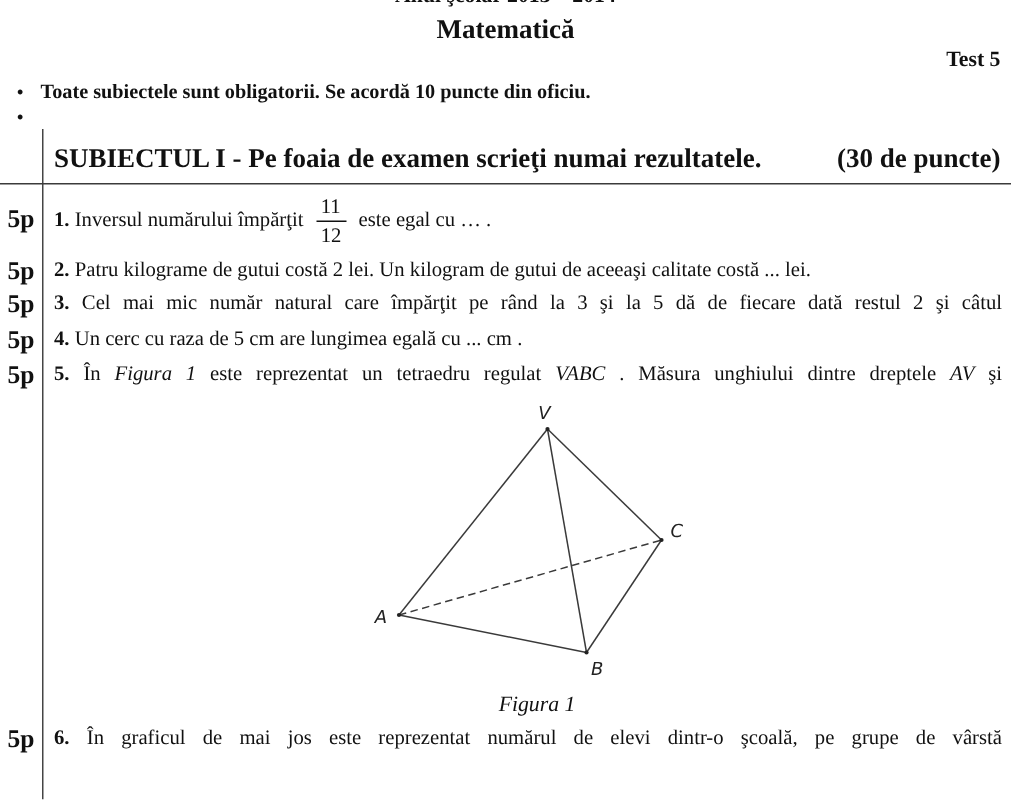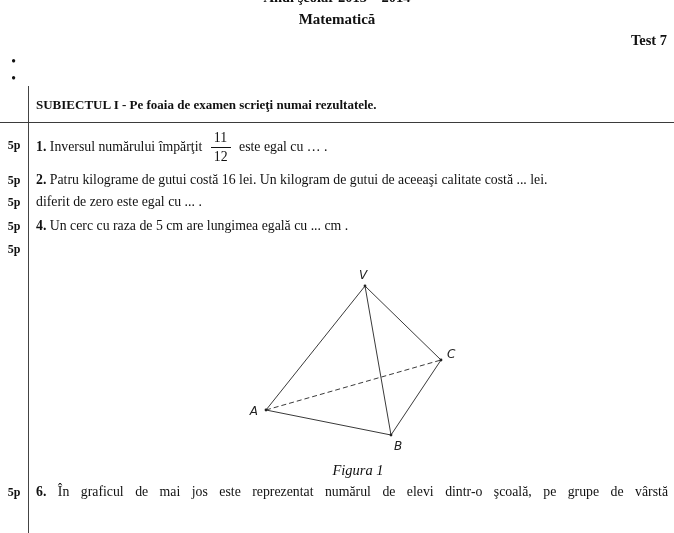--- a/index.html
+++ b/index.html
@@ -11,35 +11,35 @@
     font-family:"Liberation Serif", serif;
     font-size:13.8px;
     color:#111111;
     -webkit-font-smoothing:antialiased;
   }
   
   .clip-line {
     text-align:center; font-weight:bold; font-size:14.5px;
     line-height:20px; margin-top:-13px; white-space:nowrap;
   }
-  .doc-title { text-align:center; font-weight:bold; font-size:15px; line-height:20px; margin-top:2px; }
+  .doc-title { text-align:center; font-weight:bold; font-size:18px; line-height:20px; margin-top:2px; }
   .test-label { text-align:right; font-weight:bold; font-size:14.5px; line-height:17px; margin-top:3px; padding-right:7px; }
   .instructions { margin-top:4px; }
   .bullet-row { display:flex; line-height:16.5px; font-weight:bold; font-size:13.5px; }
   .bullet-row .dot { width:27px; text-align:center; font-size:12px; flex:0 0 27px; }
   .section-row {
     display:flex; justify-content:space-between; align-items:flex-start;
     margin-top:6px; padding:4px 7px 6px 36px;
-    font-weight:bold; font-size:13px; line-height:18px;
+    font-weight:bold; font-size:18px; line-height:18px;
   }
   .vline { position:absolute; left:28px; top:86px; height:447px; width:1px; background:#444444; }
   .hline { position:absolute; left:0; top:122px; width:674px; height:1px; background:#3b3b3b; }
   .problems { position:absolute; left:0; top:126px; width:674px; }
   .prow { display:flex; align-items:flex-start; }
-  .pts { flex:0 0 28px; width:28px; text-align:center; font-weight:bold; font-size:12px; line-height:19px; padding-top:1px; }
+  .pts { flex:0 0 28px; width:28px; text-align:center; font-weight:bold; font-size:17px; line-height:19px; padding-top:1px; }
   .pbody { flex:1; padding:0 6px 0 8px; line-height:19px; }
   .pnum { font-weight:bold; }
   .justify-last { text-align:justify; text-align-last:justify; }
   .r1 { min-height:42px; }
   .r1 .pts { padding-top:10px; }
   .r1 .pbody { display:flex; align-items:center; min-height:42px; }
   .frac { display:inline-block; vertical-align:middle; line-height:1.15; margin:0 5px; }
   .frac .num { display:block; padding:0 3px 1px; border-bottom:1.2px solid #111; }
   .frac .den { display:block; padding:1px 3px 0; }
   .it { font-style:italic; }
@@ -52,33 +52,35 @@
   .fig-caption { font-style:italic; font-size:14.5px; line-height:18px; margin-top:2px; }
   svg text { font-family:"DejaVu Sans", sans-serif; font-size:12px; font-style:italic; fill:#222; }
 </style>
 </head>
 <body>
 
 <div class="clip-line">Anul şcolar 2013 – 2014</div>
 
 <div class="doc-title">Matematică</div>
 
-<div class="test-label">Test 7</div>
+<div class="test-label">Test 5</div>
 
 <div class="instructions">
   <div class="bullet-row">
     <span class="dot">•</span>
+    <span>Toate subiectele sunt obligatorii. Se acordă 10 puncte din oficiu.</span>
   </div>
   <div class="bullet-row">
     <span class="dot">•</span>
   </div>
 </div>
 
 <div class="section-row">
   <span>SUBIECTUL I - Pe foaia de examen scrieţi numai rezultatele.</span>
+  <span>(30 de puncte)</span>
 </div>
 
 <div class="vline"></div>
 <div class="hline"></div>
 
 <div class="problems">
 
   <div class="prow r1">
     <div class="pts">5p</div>
     <div class="pbody">
@@ -88,42 +90,46 @@
         <span class="frac"><span class="num">11</span><span class="den">12</span></span>
         <span>este egal cu … .</span>
       </span>
     </div>
   </div>
 
   <div class="prow m2">
     <div class="pts">5p</div>
     <div class="pbody">
       <span class="pnum">2.</span>
-      <span>Patru kilograme de gutui costă 16 lei. Un kilogram de gutui de aceeaşi calitate costă ... lei.</span>
+      <span>Patru kilograme de gutui costă 2 lei. Un kilogram de gutui de aceeaşi calitate costă ... lei.</span>
     </div>
   </div>
 
   <div class="prow m2">
     <div class="pts">5p</div>
     <div class="pbody">
-      <div>diferit de zero este egal cu ... .</div>
+      <div class="justify-last">
+        <span class="pnum">3.</span>
+        <span>Cel mai mic număr natural care împărţit pe rând la 3 şi la 5 dă de fiecare dată restul 2 şi câtul</span>
+      </div>
     </div>
   </div>
 
   <div class="prow m4">
     <div class="pts">5p</div>
     <div class="pbody">
       <span class="pnum">4.</span>
       <span>Un cerc cu raza de 5 cm are lungimea egală cu ... cm .</span>
     </div>
   </div>
 
   <div class="prow m3">
     <div class="pts">5p</div>
     <div class="pbody">
+      <div class="justify-last"><span class="pnum">5.</span> <span>În </span><span class="it">Figura 1</span><span> este reprezentat un tetraedru regulat </span><span class="it">VABC</span><span> . Măsura unghiului dintre dreptele </span><span class="it">AV</span><span> şi</span></div>
     </div>
   </div>
 
   <div class="figure-wrap">
     <svg width="230" height="192" viewBox="0 0 230 192">
 
       <line x1="23" y1="143" x2="198" y2="93" stroke="#3a3a3a" stroke-width="1" stroke-dasharray="5,3"></line>
 
       <line x1="122" y1="19" x2="23" y2="143" stroke="#3a3a3a" stroke-width="1"></line>
       <line x1="122" y1="19" x2="148" y2="168" stroke="#3a3a3a" stroke-width="1"></line>

